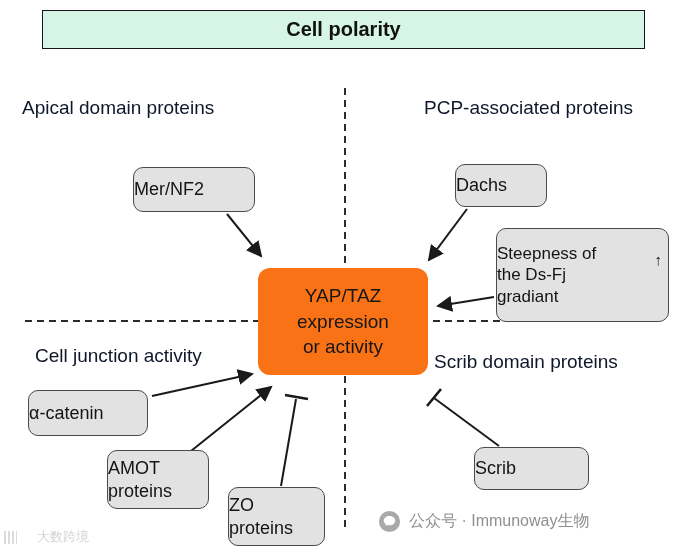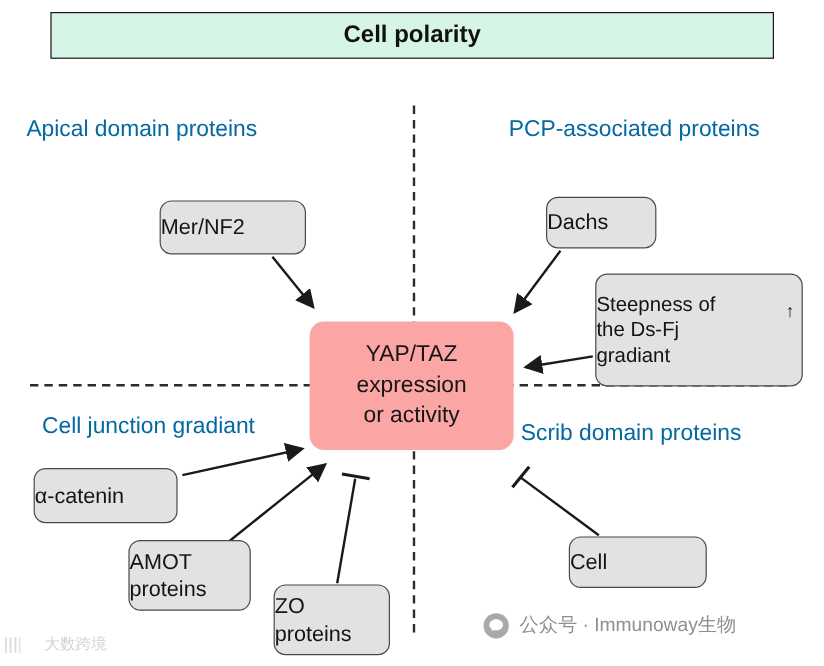--- a/index.html
+++ b/index.html
@@ -5,30 +5,30 @@
   html,body{margin:0;padding:0;}
   body{font-family:"Liberation Sans", sans-serif; background:#ffffff;}
   .canvas{position:relative;width:687px;height:555px;background:#ffffff;overflow:hidden;}
   .svg-layer{position:absolute;left:0;top:0;z-index:1;}
   .dash{stroke:#2b2b2b;stroke-width:2;stroke-dasharray:7 5;}
   .arrow{stroke:#1a1a1a;stroke-width:2;fill:none;}
   .tbar{stroke:#1a1a1a;stroke-width:2.6;}
   .title-box{position:absolute;left:42px;top:10px;width:601px;height:37px;background:#d6f5e7;
     border:1.6px solid #161616;display:flex;align-items:center;justify-content:center;z-index:2;}
   .title-box span{font-size:20px;font-weight:bold;color:#111;}
-  .quad-label{position:absolute;font-size:19px;color:#0369a1;z-index:2;text-align:center;}
+  .quad-label{position:absolute;font-size:19px;color:#0f172a;z-index:2;text-align:center;}
   .node{position:absolute;background:#e2e2e2;border:1.6px solid #4a4a4a;border-radius:10px;
     display:flex;flex-direction:column;align-items:flex-start;justify-content:center;z-index:2;
     font-size:18px;color:#141414;line-height:1.25;text-align:center;}
   .node.small-text{font-size:17px;}
-  .center-box{position:absolute;left:258px;top:268px;width:170px;height:107px;background:#fca5a5;
+  .center-box{position:absolute;left:258px;top:268px;width:170px;height:107px;background:#f97316;
     border-radius:12px;display:flex;flex-direction:column;align-items:center;justify-content:center;
     z-index:2;font-size:19px;color:#161616;line-height:1.35;}
   .up-arrow{position:absolute;right:6px;top:22px;font-size:15px;color:#141414;font-weight:bold;}
-  .wm-right{position:absolute;left:402px;top:510px;display:flex;align-items:center;gap:8px;z-index:3;
+  .wm-right{position:absolute;left:378px;top:510px;display:flex;align-items:center;gap:8px;z-index:3;
     color:#8f8f8f;font-size:16px;}
   .wm-left{position:absolute;left:4px;top:528px;z-index:3;color:#9b9b9b;opacity:.45;font-size:13px;
     display:flex;align-items:center;gap:20px;}
   .wm-left .pix{width:13px;height:13px;background:
     linear-gradient(90deg,#9b9b9b 50%,transparent 50%) 0 0/4px 4px;opacity:.8;}
 </style>
 </head>
 <body>
 
 <div class="canvas">
@@ -54,21 +54,21 @@
     <line class="arrow" x1="499" y1="446" x2="434" y2="398"></line>
     <line class="tbar" x1="427" y1="406" x2="441" y2="389"></line>
   </svg>
 
   <div class="title-box">
     <span>Cell polarity</span>
   </div>
 
   <div class="quad-label" style="left:22px;top:97px;">Apical domain proteins</div>
   <div class="quad-label" style="left:424px;top:97px;">PCP-associated proteins</div>
-  <div class="quad-label" style="left:35px;top:345px;">Cell junction gradiant</div>
+  <div class="quad-label" style="left:35px;top:345px;">Cell junction activity</div>
   <div class="quad-label" style="left:434px;top:351px;">Scrib domain proteins</div>
 
   <div class="node" style="left:133px;top:167px;width:120px;height:43px;">
     <span>Mer/NF2</span>
   </div>
 
   <div class="node" style="left:455px;top:164px;width:90px;height:41px;">
     <span>Dachs</span>
   </div>
 
@@ -87,21 +87,21 @@
     <span>AMOT</span>
     <span>proteins</span>
   </div>
 
   <div class="node" style="left:228px;top:487px;width:95px;height:57px;">
     <span>ZO</span>
     <span>proteins</span>
   </div>
 
   <div class="node" style="left:474px;top:447px;width:113px;height:41px;">
-    <span>Cell</span>
+    <span>Scrib</span>
   </div>
 
   <div class="center-box">
     <span>YAP/TAZ</span>
     <span>expression</span>
     <span>or activity</span>
   </div>
 
   <div class="wm-right">
     <svg width="23" height="23" viewBox="0 0 24 24">

